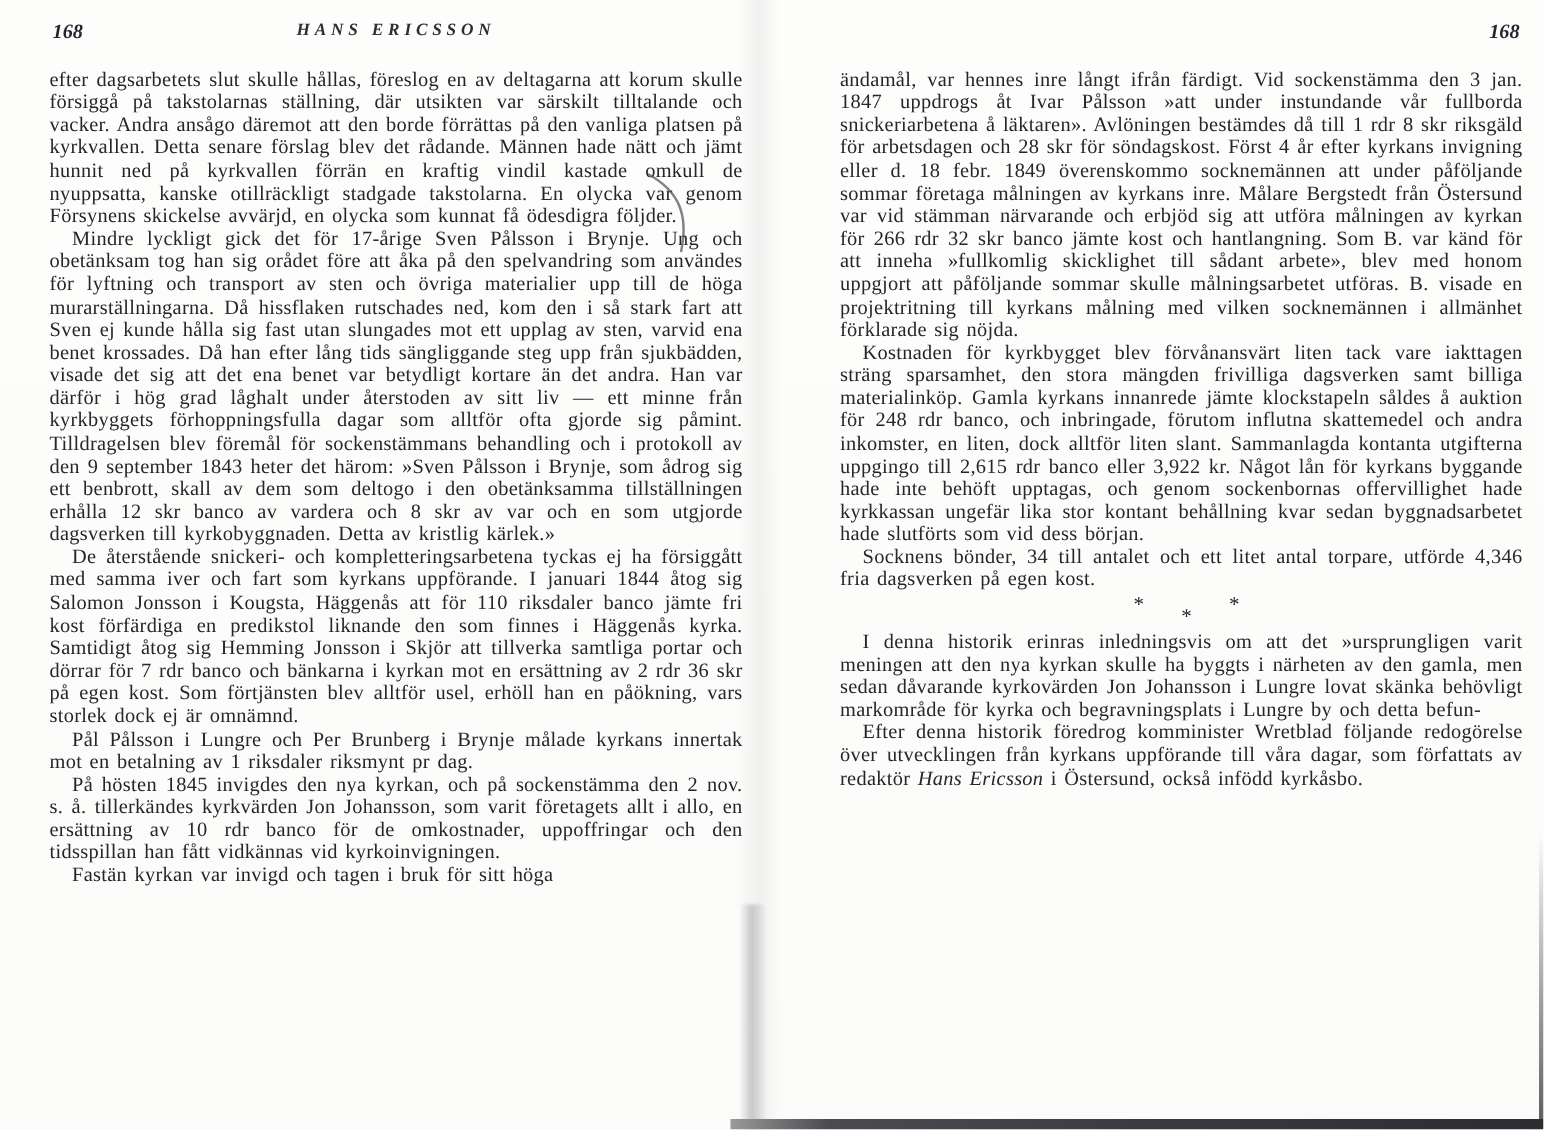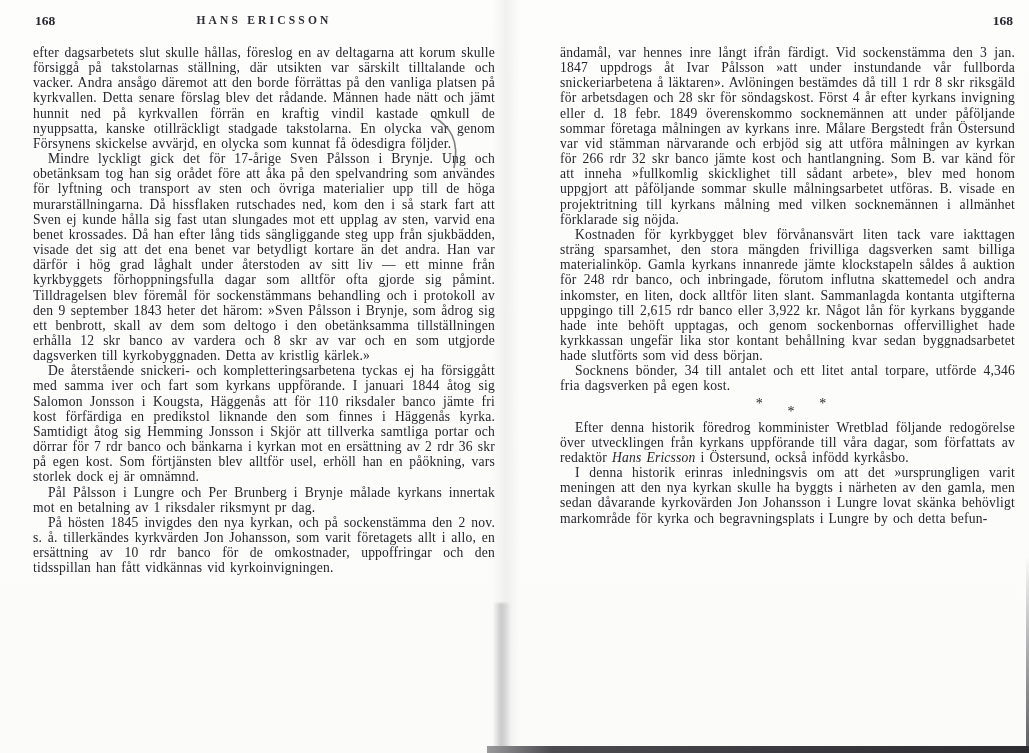--- a/index.html
+++ b/index.html
@@ -10,21 +10,21 @@
   }
   .book {
     position:relative; width:1029px; height:753px;
     background:linear-gradient(180deg,#fdfdfc 0%,#fbfbf9 100%);
     color:#26262e;
   }
   .page { position:absolute; top:0; bottom:0; box-sizing:border-box; }
   .page.left  { left:0;     width:502px; padding:14px 7px 0 33px; }
   .page.right { left:505px; width:524px; padding:14px 14px 0 55px; }
 
-  .pagehead { position:relative; height:20px; margin-bottom:11px; }
+  .pagehead { position:relative; height:20px; margin-bottom:11px;font-style:italic; }
   .runhead {
     display:block; text-align:center;
     font-size:11.5px; font-weight:bold; letter-spacing:3.2px;
     color:#2e2e36; white-space:nowrap;
   }
   .pagenum { position:absolute; top:-1px; font-size:13.5px; font-weight:bold; color:#26262e; }
   .page.left  .pagenum { left:2px; }
   .page.right .pagenum { right:2px; }
 
   .bodytext p {
@@ -74,40 +74,41 @@
     <div class="pagehead">
       <span class="pagenum">168</span>
       <span class="runhead">HANS ERICSSON</span>
     </div>
     <div class="bodytext">
       <p class="noind">efter dagsarbetets slut skulle hållas, föreslog en av deltagarna att korum skulle försiggå på takstolarnas ställning, där utsikten var särskilt tilltalande och vacker. Andra ansågo däremot att den borde förrättas på den vanliga platsen på kyrkvallen. Detta senare förslag blev det rådande. Männen hade nätt och jämt hunnit ned på kyrkvallen förrän en kraftig vindil kastade omkull de nyuppsatta, kanske otillräckligt stadgade takstolarna. En olycka var genom Försynens skickelse avvärjd, en olycka som kunnat få ödesdigra följder.</p>
       <p>Mindre lyckligt gick det för 17-årige Sven Pålsson i Brynje. Ung och obetänksam tog han sig orådet före att åka på den spelvandring som användes för lyftning och transport av sten och övriga materialier upp till de höga murarställningarna. Då hissflaken rutschades ned, kom den i så stark fart att Sven ej kunde hålla sig fast utan slungades mot ett upplag av sten, varvid ena benet krossades. Då han efter lång tids sängliggande steg upp från sjukbädden, visade det sig att det ena benet var betydligt kortare än det andra. Han var därför i hög grad låghalt under återstoden av sitt liv — ett minne från kyrkbyggets förhoppningsfulla dagar som alltför ofta gjorde sig påmint. Tilldragelsen blev föremål för sockenstämmans behandling och i protokoll av den 9 september 1843 heter det härom: »Sven Pålsson i Brynje, som ådrog sig ett benbrott, skall av dem som deltogo i den obetänksamma tillställningen erhålla 12 skr banco av vardera och 8 skr av var och en som utgjorde dagsverken till kyrkobyggnaden. Detta av kristlig kärlek.»</p>
       <p>De återstående snickeri- och kompletteringsarbetena tyckas ej ha försiggått med samma iver och fart som kyrkans uppförande. I januari 1844 åtog sig Salomon Jonsson i Kougsta, Häggenås att för 110 riksdaler banco jämte fri kost förfärdiga en predikstol liknande den som finnes i Häggenås kyrka. Samtidigt åtog sig Hemming Jonsson i Skjör att tillverka samtliga portar och dörrar för 7 rdr banco och bänkarna i kyrkan mot en ersättning av 2 rdr 36 skr på egen kost. Som förtjänsten blev alltför usel, erhöll han en påökning, vars storlek dock ej är omnämnd.</p>
       <p>Pål Pålsson i Lungre och Per Brunberg i Brynje målade kyrkans innertak mot en betalning av 1 riksdaler riksmynt pr dag.</p>
       <p>På hösten 1845 invigdes den nya kyrkan, och på sockenstämma den 2 nov. s. å. tillerkändes kyrkvärden Jon Johansson, som varit företagets allt i allo, en ersättning av 10 rdr banco för de omkostnader, uppoffringar och den tidsspillan han fått vidkännas vid kyrkoinvigningen.</p>
+      <p>Fastän kyrkan var invigd och tagen i bruk för sitt höga</p>
     </div>
   </div>
 
   <div class="page right">
     <div class="pagehead">
       <span class="pagenum">168</span>
     </div>
     <div class="bodytext">
       <p class="noind">ändamål, var hennes inre långt ifrån färdigt. Vid sockenstämma den 3 jan. 1847 uppdrogs åt Ivar Pålsson »att under instundande vår fullborda snickeriarbetena å läktaren». Avlöningen bestämdes då till 1 rdr 8 skr riksgäld för arbetsdagen och 28 skr för söndagskost. Först 4 år efter kyrkans invigning eller d. 18 febr. 1849 överenskommo socknemännen att under påföljande sommar företaga målningen av kyrkans inre. Målare Bergstedt från Östersund var vid stämman närvarande och erbjöd sig att utföra målningen av kyrkan för 266 rdr 32 skr banco jämte kost och hantlangning. Som B. var känd för att inneha »fullkomlig skicklighet till sådant arbete», blev med honom uppgjort att påföljande sommar skulle målningsarbetet utföras. B. visade en projektritning till kyrkans målning med vilken socknemännen i allmänhet förklarade sig nöjda.</p>
       <p>Kostnaden för kyrkbygget blev förvånansvärt liten tack vare iakttagen sträng sparsamhet, den stora mängden frivilliga dagsverken samt billiga materialinköp. Gamla kyrkans innanrede jämte klockstapeln såldes å auktion för 248 rdr banco, och inbringade, förutom influtna skattemedel och andra inkomster, en liten, dock alltför liten slant. Sammanlagda kontanta utgifterna uppgingo till 2,615 rdr banco eller 3,922 kr. Något lån för kyrkans byggande hade inte behöft upptagas, och genom sockenbornas offervillighet hade kyrkkassan ungefär lika stor kontant behållning kvar sedan byggnadsarbetet hade slutförts som vid dess början.</p>
       <p>Socknens bönder, 34 till antalet och ett litet antal torpare, utförde 4,346 fria dagsverken på egen kost.</p>
 
       <div class="separator">
         <span class="sep-star s1">*</span>
         <span class="sep-star s2">*</span>
         <span class="sep-star s3">*</span>
       </div>
 
+      <p>I denna historik erinras inledningsvis om att det »ursprungligen varit meningen att den nya kyrkan skulle ha byggts i närheten av den gamla, men sedan dåvarande kyrkovärden Jon Johansson i Lungre lovat skänka behövligt markområde för kyrka och begravningsplats i Lungre by och detta befun-</p>
       <p><span>Efter denna historik föredrog komminister Wretblad följande redogörelse över utvecklingen från kyrkans uppförande till våra dagar, som författats av redaktör </span><span class="it">Hans Ericsson</span><span> i Östersund, också infödd kyrkåsbo.</span></p>
-      <p>I denna historik erinras inledningsvis om att det »ursprungligen varit meningen att den nya kyrkan skulle ha byggts i närheten av den gamla, men sedan dåvarande kyrkovärden Jon Johansson i Lungre lovat skänka behövligt markområde för kyrka och begravningsplats i Lungre by och detta befun-</p>
     </div>
   </div>
 
   <div class="gutter-shadow"></div>
   <div class="gutter-shadow-low"></div>
   <div class="bottom-band"></div>
   <div class="right-edge-band"></div>
   <svg class="pen-stroke" width="64" height="64" viewBox="0 0 64 64">
     <path d="M 16 6 C 34 16, 44 30, 38 58" fill="none" stroke="#4a4a52" stroke-width="1.6" opacity="0.7"></path>
   </svg>

